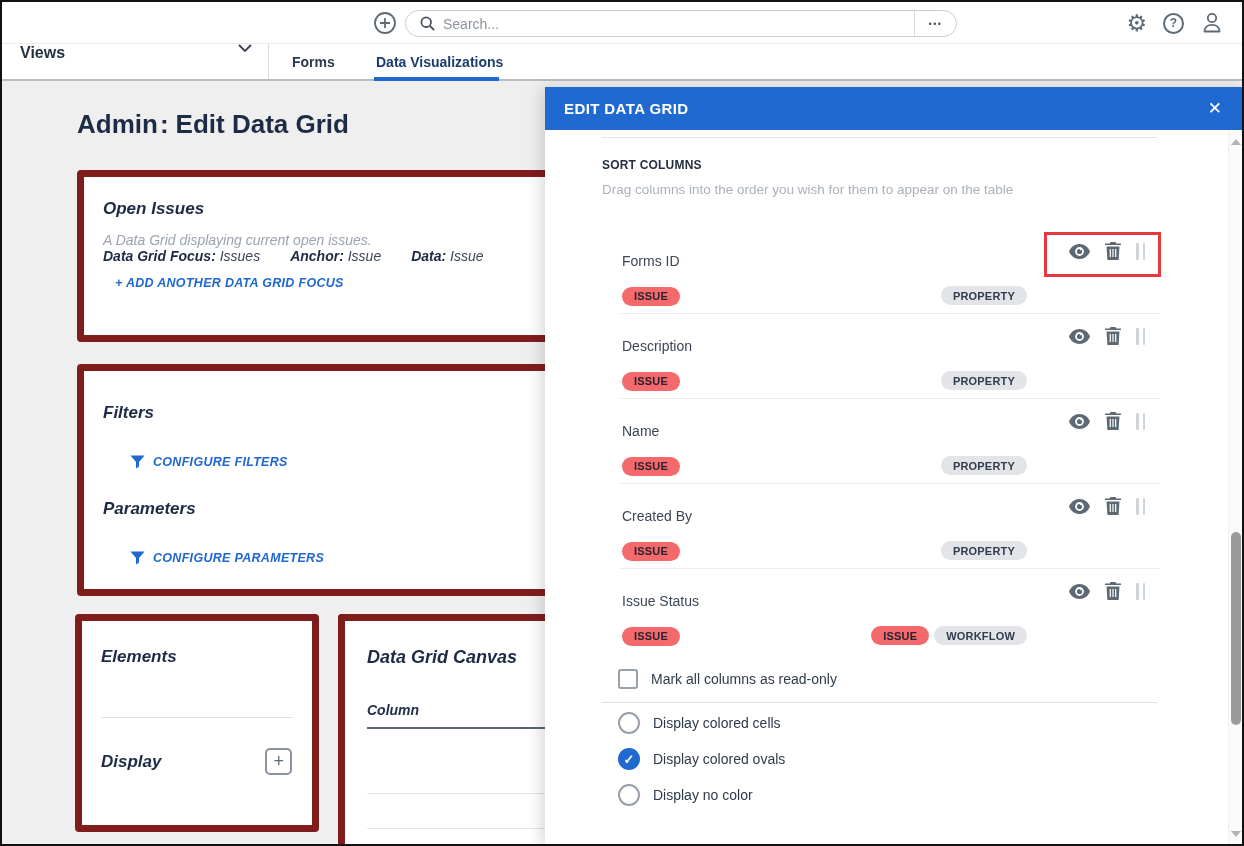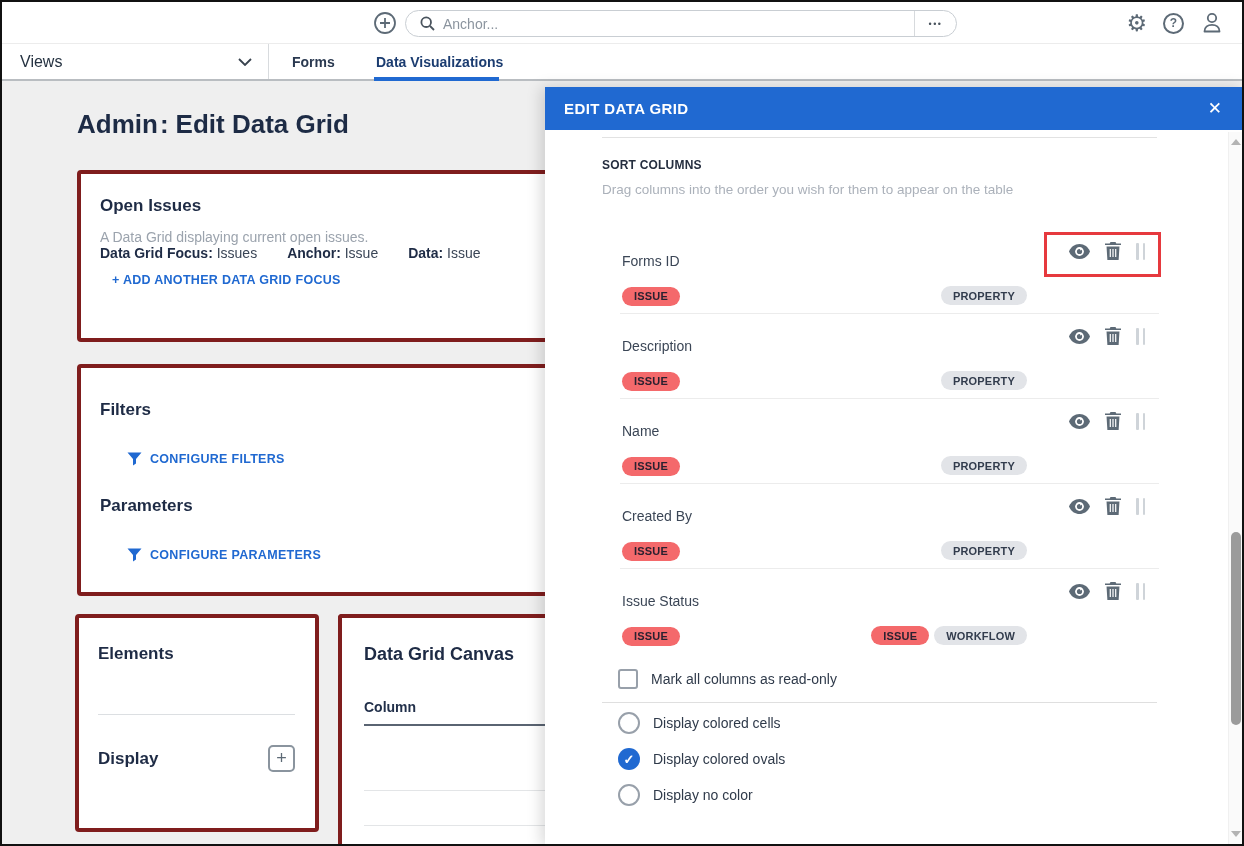--- a/index.html
+++ b/index.html
@@ -14,32 +14,32 @@
   .searchbar .mag { margin-left:14px; }
   .searchbar .ph { margin-left:8px; font-size:14px; color:#8b949e; flex:1; }
   .search-more { width:42px; height:100%; border-left:1px solid #d7dadd; display:flex; align-items:center; justify-content:center; cursor:pointer; }
   .search-more .dots { font-size:9px; letter-spacing:1.5px; color:#4a545e; }
   .topbar-right { position:absolute; right:18px; top:0; height:42px; display:flex; align-items:center; gap:16px; }
   .gear-glyph { font-size:23px; color:#5d6a76; line-height:1; cursor:pointer; }
   .help-circle { width:21px; height:21px; border:2px solid #5d6a76; border-radius:50%; color:#5d6a76; font-size:12px; font-weight:700; display:flex; align-items:center; justify-content:center; cursor:pointer; }
 
   
   .tabrow { position:absolute; left:0; top:42px; width:100%; height:37px; background:#fff; border-bottom:2px solid #b9bdc1; }
-  .views-select { position:absolute; left:0; top:0; width:267px; height:100%; border-right:1px solid #d8dbde; display:flex; align-items:center; justify-content:space-between; padding:0 16px 0 18px; cursor:pointer; }
+  .views-select { position:absolute; left:0; top:0; width:267px; height:100%; border-right:1px solid #d8dbde; display:flex; align-items:flex-start; justify-content:space-between; padding:0 16px 0 18px; cursor:pointer;font-weight:bold; }
   .views-select span { font-size:16px; color:#253241; }
   .tab { position:absolute; top:0; height:100%; display:flex; align-items:center; font-size:14px; cursor:pointer; }
   .tab-forms { left:290px; color:#2a3950; font-weight:600; }
   .tab-dv { left:374px; color:#1b3c70; font-weight:700; }
   .tab-dv .underline { position:absolute; left:-2px; bottom:-2px; width:125px; height:4px; background:#2069d1; }
 
   
   .content { position:absolute; left:0; top:79px; width:100%; height:767px; background:#efefef; }
   .page-title { position:absolute; left:75px; top:28px; font-size:26px; font-weight:700; color:#1d2b45; }
   .page-title .sep { margin:0 7px 0 2px; }
-  .card { position:absolute; background:#fff; border:4px solid #7f1d1d; border-radius:4px; }
+  .card { position:absolute; background:#fff; border:7px solid #7f1d1d; border-radius:4px;font-style:italic; }
   .card-open-issues { left:75px; top:89px; width:845px; height:172px; padding:22px 0 0 19px; }
   .card-title { font-size:17px; font-weight:700; color:#1e2b45; }
   .card-desc { margin-top:13px; font-size:14px; color:#9ba3ad; }
   .focus-row { display:flex; gap:30px; font-size:14px; }
   .focus-row b { color:#1e2b45; font-weight:700; }
   .focus-row span.v { color:#3a4556; font-weight:400; }
   .blue-link { color:#2069d1; font-size:12.5px; font-weight:700; letter-spacing:.3px; cursor:pointer; }
   .add-focus { display:block; margin:12px 0 0 12px; }
   .card-filters { left:75px; top:283px; width:845px; height:232px; padding:32px 0 0 19px; }
   .cfg-link { display:flex; align-items:center; gap:8px; margin:32px 0 0 27px; cursor:pointer; }
@@ -104,21 +104,21 @@
       <svg width="24" height="24" viewBox="0 0 24 24">
         <circle cx="12" cy="12" r="10" fill="none" stroke="#5d6a76" stroke-width="1.8"></circle>
         <path d="M12 7v10M7 12h10" stroke="#5d6a76" stroke-width="1.8"></path>
       </svg>
     </div>
     <div class="searchbar">
       <svg class="mag" width="15" height="15" viewBox="0 0 15 15">
         <circle cx="6.2" cy="6.2" r="4.8" fill="none" stroke="#4a545e" stroke-width="1.8"></circle>
         <path d="M10 10l4 4" stroke="#4a545e" stroke-width="1.8"></path>
       </svg>
-      <span class="ph">Anchor...</span>
+      <span class="ph">Search...</span>
       <div class="search-more">
         <span class="dots">•••</span>
       </div>
     </div>
     <div class="topbar-right">
       <span class="gear-glyph">⚙</span>
       <span class="help-circle">?</span>
       <svg width="24" height="24" viewBox="0 0 24 24" style="cursor:pointer">
         <circle cx="12" cy="7" r="4.2" fill="none" stroke="#5d6a76" stroke-width="1.8"></circle>
         <path d="M4.5 20.5 c0-4.4 3.4-6.6 7.5-6.6 s7.5 2.2 7.5 6.6 z" fill="none" stroke="#5d6a76" stroke-width="1.8" stroke-linejoin="round"></path>

